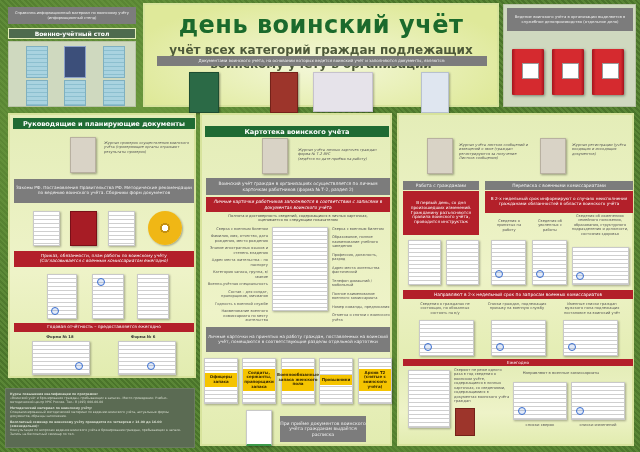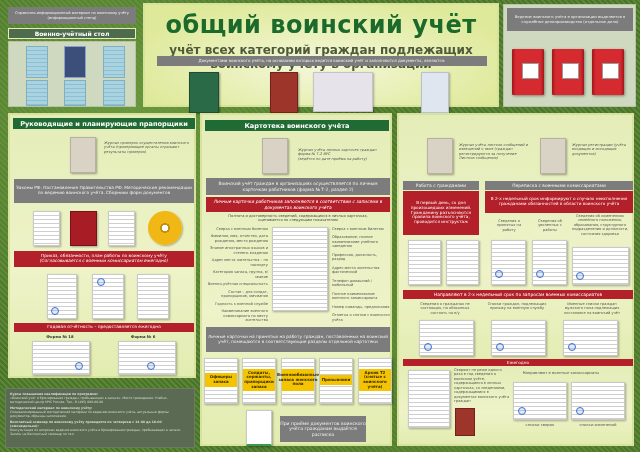--- a/index.html
+++ b/index.html
@@ -31,21 +31,21 @@
     <div class="abs blue-doc" style="left:17px;top:4px;width:22px;height:32px;"></div>
     <div class="abs" style="left:55px;top:4px;width:22px;height:32px;background:#3c4f7a;border:1px solid #8ba0c8;"></div>
     <div class="abs blue-doc" style="left:94px;top:4px;width:22px;height:32px;"></div>
     <div class="abs blue-doc" style="left:17px;top:38px;width:22px;height:26px;"></div>
     <div class="abs blue-doc" style="left:55px;top:38px;width:22px;height:26px;"></div>
     <div class="abs blue-doc" style="left:94px;top:38px;width:22px;height:26px;"></div>
   </div>
 </div>
 
 <div class="abs panel" style="left:143px;top:3px;width:356px;height:104px;background:radial-gradient(ellipse at 50% 60%,#f4f8da 0,#dfe99a 80%);">
-  <div class="abs" style="left:0;top:6px;width:100%;text-align:center;font-size:24px;font-weight:bold;color:#1b6a2c;letter-spacing:0.5px;">общий воинский учёт</div>
+  <div class="abs" style="left:0;top:6px;width:100%;text-align:center;font-size:24px;font-weight:bold;color:#1b6a2c;letter-spacing:0.5px;">день воинский учёт</div>
   <div class="abs" style="left:0;top:38px;width:100%;text-align:center;font-size:12px;font-weight:bold;color:#4e5a3a;">учёт всех категорий граждан подлежащих воинскому учёту в организации</div>
   <div class="abs bar-grey" style="left:12px;top:51px;width:330px;height:10px;font-size:4px;">Документами воинского учёта, на основании которых ведется воинский учёт и заполняются документы, являются:</div>
   <div class="abs" style="left:44px;top:67px;width:30px;height:41px;background:#2b6a46;border:1px solid #1d4d31;box-shadow:1px 1px 2px rgba(0,0,0,.4);"></div>
   <div class="abs" style="left:125px;top:67px;width:28px;height:41px;background:#9d352b;border:1px solid #742219;box-shadow:1px 1px 2px rgba(0,0,0,.4);"></div>
   <div class="abs" style="left:168px;top:67px;width:60px;height:40px;background:#e6e3ea;border:1px solid #c6c2cc;box-shadow:1px 1px 2px rgba(0,0,0,.3);"></div>
   <div class="abs" style="left:276px;top:67px;width:28px;height:41px;background:#dfe6f0;border:1px solid #b7c1cf;box-shadow:1px 1px 2px rgba(0,0,0,.3);"></div>
 </div>
 
 <div class="abs" style="left:503px;top:4px;width:133px;height:103px;background:#cfd9bf;border:1px solid #b9c4a6;">
   <div class="abs bar-grey" style="left:3px;top:3px;width:126px;height:23px;font-size:3.8px;">Ведение воинского учёта в организации выделяется в служебное делопроизводство (отдельное дело)</div>
@@ -54,21 +54,21 @@
     </div>
   <div class="abs binder" style="left:48px;top:44px;width:32px;height:46px;">
       <div class="label"></div>
     </div>
   <div class="abs binder" style="left:88px;top:44px;width:32px;height:46px;">
       <div class="label"></div>
     </div>
 </div>
 
 <div class="abs panel" style="left:8px;top:113px;width:188px;height:265px;">
-  <div class="abs hdr-green" style="left:2px;top:2px;width:184px;height:13px;font-size:6.6px;">Руководящие и планирующие прапорщики</div>
+  <div class="abs hdr-green" style="left:2px;top:2px;width:184px;height:13px;font-size:6.6px;">Руководящие и планирующие документы</div>
   <div class="abs journal" style="left:60px;top:22px;width:26px;height:36px;"></div>
   <div class="abs small" style="left:94px;top:26px;width:90px;font-style:italic;">Журнал проверок осуществления воинского учёта (проверяющие органы отражают результаты проверок)</div>
   <div class="abs bar-grey" style="left:4px;top:64px;width:180px;height:24px;font-size:4.3px;">Законы РФ. Постановления Правительства РФ. Методические рекомендации по ведению воинского учёта. Сборники форм документов</div>
   <div class="abs doc-lines" style="left:23px;top:96px;width:27px;height:35px;"></div>
   <div class="abs" style="left:60px;top:96px;width:27px;height:35px;background:#a71c25;border:1px solid #7a1018;box-shadow:1px 1px 2px rgba(0,0,0,.3);"></div>
   <div class="abs doc-lines" style="left:98px;top:96px;width:27px;height:35px;"></div>
   <div class="abs" style="left:138px;top:96px;width:34px;height:34px;border-radius:50%;background:radial-gradient(circle,#fff 0 3px,#c49012 3px 5px,#f0b715 5px 100%);box-shadow:1px 1px 2px rgba(0,0,0,.3);"></div>
   <div class="abs bar-red" style="left:4px;top:136px;width:180px;height:16px;flex-direction:column;font-size:4.3px;">
     <span>Приказ, обязанности, план работы по воинскому учёту</span>
     <span style="font-style:italic">(Согласовывается с военным комиссариатом ежегодно)</span>
@@ -94,21 +94,21 @@
 <div class="abs" style="left:5px;top:388px;width:190px;height:60px;background:#5b6b53;border:1px solid #6c7c62;padding:3px 4px;color:#d7ddcf;font-size:3.1px;line-height:1.3;">
   <div style="font-weight:bold">Курсы повышения квалификации по программе:</div>
   <div>«Воинский учёт и бронирование граждан, пребывающих в запасе». Место проведения: Учебно-методический центр МЧС России. Тел.: 8 (495) 000-00-00</div>
   <div style="font-weight:bold;margin-top:2px">Методический материал по воинскому учёту:</div>
   <div>Специализированный методический материал по ведению воинского учёта, актуальные формы документов, образцы заполнения.</div>
   <div style="font-weight:bold;margin-top:2px">Бесплатный семинар по воинскому учёту проводится по четвергам с 14.00 до 16.00 (еженедельно):</div>
   <div>Консультации по вопросам ведения воинского учёта и бронирования граждан, пребывающих в запасе. Запись на бесплатный семинар по тел.</div>
 </div>
 
 <div class="abs panel" style="left:200px;top:113px;width:192px;height:333px;">
-  <div class="abs hdr-green" style="left:2px;top:4px;width:186px;height:13px;font-size:6.6px;">Картотека воинского учёта</div>
+  <div class="abs hdr-green" style="left:2px;top:10px;width:186px;height:13px;font-size:6.6px;">Картотека воинского учёта</div>
   <div class="abs journal" style="left:60px;top:23px;width:26px;height:36px;"></div>
   <div class="abs small" style="left:96px;top:33px;width:88px;font-style:italic;">
     <div>Журнал учёта личных карточек граждан форма № Т-2 ВУС</div>
     <div>(ведётся по дате приёма на работу)</div>
   </div>
   <div class="abs bar-grey" style="left:4px;top:63px;width:184px;height:17px;font-size:4.4px;">Воинский учёт граждан в организациях осуществляется по личным карточкам работников (форма № Т-2, раздел 2)</div>
   <div class="abs bar-red" style="left:4px;top:82px;width:184px;height:15px;font-size:4.4px;font-style:italic;">Личные карточки работников заполняются в соответствии с записями в документах воинского учёта</div>
   <div class="abs" style="left:20px;top:99px;width:152px;font-size:3.6px;color:#444;text-align:center;">Полнота и достоверность сведений, содержащихся в личных карточках, оценивается по следующим показателям</div>
 
   <div class="abs doc-lines" style="left:70px;top:112px;width:56px;height:84px;"></div>

